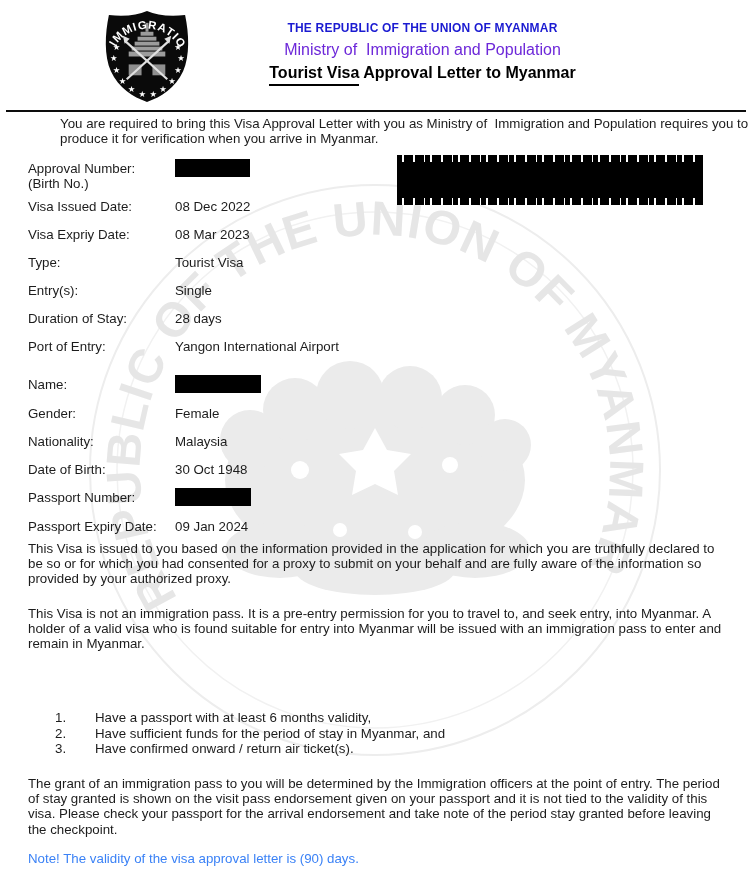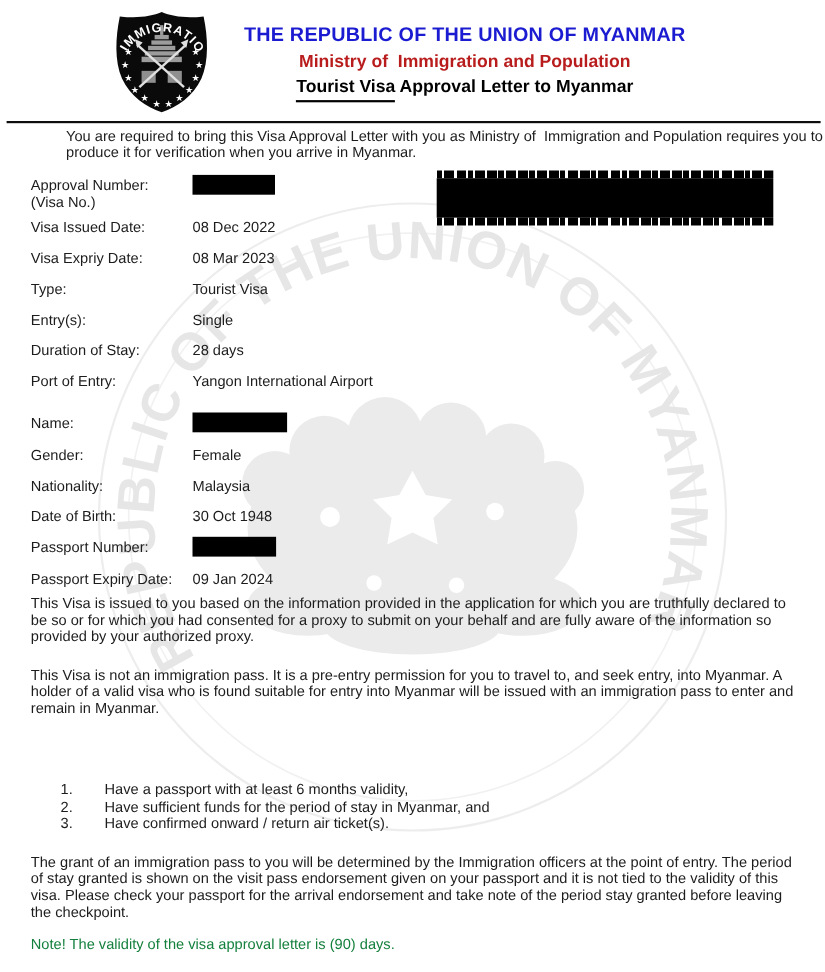--- a/index.html
+++ b/index.html
@@ -4,22 +4,22 @@
 <style>
   html,body{margin:0;padding:0;background:#fff;}
   .page{position:relative;width:750px;height:884px;background:#fff;overflow:hidden;
         font-family:"Liberation Sans",sans-serif;color:#1c1c1c;font-size:13.3px;}
   .wm{position:absolute;inset:0;z-index:0;pointer-events:none;}
   .layer{position:absolute;z-index:1;}
 
   
   .badge{left:100px;top:8px;width:94px;height:96px;}
   .titles{left:95px;right:0;top:21px;text-align:center;}
-  .t1{font-size:18px;font-weight:bold;color:#1b1bd1;margin:0 0 6px 0;letter-spacing:.2px;}
-  .t2{font-size:16px;font-weight:bold;color:#b91c1c;margin:0 0 5px 0;}
+  .t1{font-size:12px;font-weight:bold;color:#1b1bd1;margin:0 0 6px 0;letter-spacing:.2px;}
+  .t2{font-size:16px;font-weight:normal;color:#6d28d9;margin:0 0 5px 0;}
   .t3{font-size:16px;font-weight:bold;color:#000000;margin:0;}
   .t3 .ul{border-bottom:2.5px solid #000;padding-bottom:3px;}
   .sep{left:6px;top:110px;width:740px;height:2px;background:#0d0d0d;}
 
   .intro{left:28px;top:116px;width:700px;line-height:15px;margin-left:32px;}
 
   
   .fields1{left:28px;top:161px;width:380px;}
   .fields2{left:28px;top:377px;width:380px;}
   .frow{display:flex;line-height:15px;margin-bottom:13px;}
@@ -32,21 +32,21 @@
   
   .barcode{left:397px;top:155px;width:306px;height:50px;}
   .bc-edge{height:7px;background:repeating-linear-gradient(90deg,#000 0 5px,#fff 5px 7px,#000 7px 16px,#fff 16px 18px,#000 18px 27px,#fff 27px 28px);}
   .bc-mid{height:36px;background:#000;}
 
   .para{left:28px;width:700px;line-height:15.2px;}
   .p1{top:541px;} .p2{top:606px;} .p3{top:666px;} .p4{top:776px;}
   .reqs{left:28px;top:710px;width:700px;}
   .req{display:flex;line-height:15.6px;}
   .req .num{margin-left:27px;width:40px;flex:none;}
-  .note{left:28px;top:851px;width:700px;color:#15803d;}
+  .note{left:28px;top:851px;width:700px;color:#3b82f6;}
 </style>
 </head>
 <body>
 
 <div class="page">
 
   <svg class="wm" width="750" height="884" viewBox="0 0 750 884">
     <circle cx="375" cy="470" r="285" fill="none" stroke="#ededed" stroke-width="2"></circle>
     <circle cx="375" cy="470" r="258" fill="none" stroke="#f1f1f1" stroke-width="1.5"></circle>
     <g fill="#ebebeb">
@@ -119,21 +119,21 @@
   </div>
 
   <div class="layer sep"></div>
 
   <div class="layer intro">You are required to bring this Visa Approval Letter with you as Ministry of &nbsp;Immigration and Population requires you to produce it for verification when you arrive in Myanmar.</div>
 
   <div class="layer fields1">
     <div class="frow first">
       <div class="flabel">
         <div>Approval Number:</div>
-        <div>(Visa No.)</div>
+        <div>(Birth No.)</div>
       </div>
       <div class="fvalue">
           <div class="redact w75"></div>
         </div>
     </div>
     <div class="frow">
       <div class="flabel">Visa Issued Date:</div>
       <div class="fvalue">08 Dec 2022</div>
     </div>
     <div class="frow">

